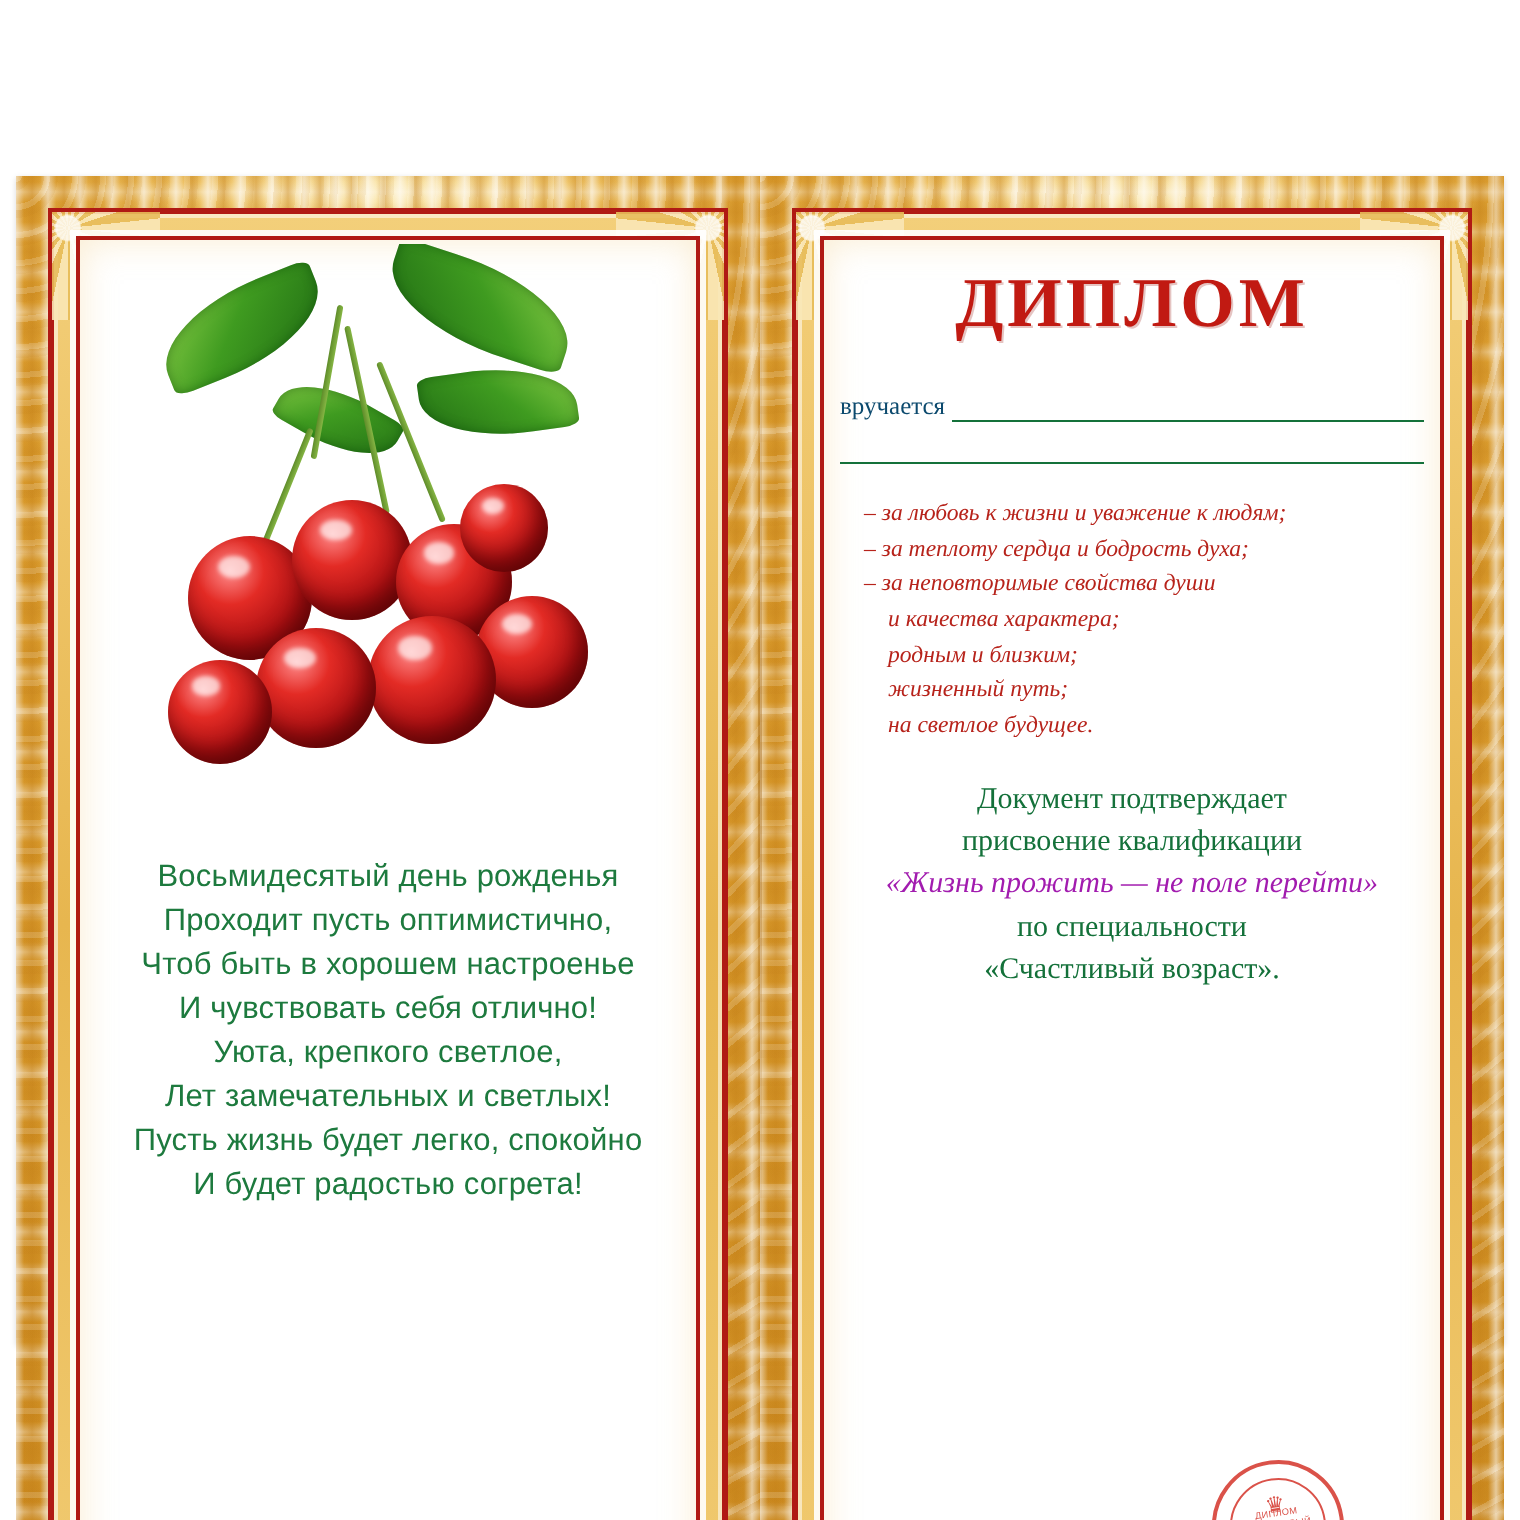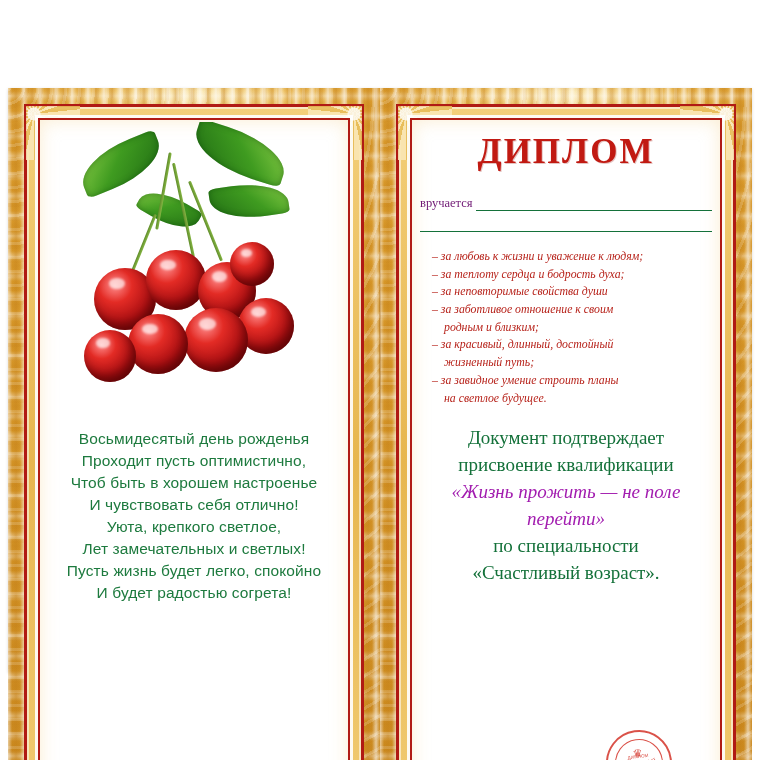--- a/index.html
+++ b/index.html
@@ -163,21 +163,21 @@
     font-family: "Liberation Serif", serif;
     font-weight: bold;
     font-size: 35px;
     letter-spacing: 2px;
     text-shadow: 1px 1px 0 rgba(150,20,10,.25);
   }
 
   .award-to {
     margin: 24px 6px 0 6px;
     font-size: 12.5px;
-    color: #701a75;
+    color: #0c4a6e;
   }
   .award-to .lbl { float: left; }
   .rule {
     border-bottom: 1px solid #14713a;
     height: 14px;
     margin-left: 56px;
   }
   .rule.second {
     margin-left: 0;
     margin-top: 6px;
@@ -190,21 +190,21 @@
     line-height: 1.5;
     font-family: "Liberation Serif", serif;
   }
   .merit-list div { white-space: nowrap; font-style: italic; }
   .merit-list .cont { padding-left: 12px; }
 
   .statement {
     margin: 18px 4px 0 4px;
     text-align: center;
     color: #14713a;
-    font-size: 19px;
+    font-size: 15px;
     line-height: 1.42;
   }
   .statement .red {
     color: #a21caf;
     font-style: italic;
   }
 
   .date-row {
     position: absolute;
     left: 6px;
@@ -341,25 +341,23 @@
         <div class="award-to">
           <span class="lbl">вручается</span>
           <div class="rule"></div>
           <div class="rule second"></div>
         </div>
 
         <div class="merit-list">
           <div>– за любовь к жизни и уважение к людям;</div>
           <div>– за теплоту сердца и бодрость духа;</div>
           <div>– за неповторимые свойства души</div>
-          <div>– за заботливое отношение к своим</div>
+          <div class="cont">и качества характера;</div>
           <div class="cont">родным и близким;</div>
-          <div>– за красивый, длинный, достойный</div>
           <div class="cont">жизненный путь;</div>
-          <div>– за завидное умение строить планы</div>
           <div class="cont">на светлое будущее.</div>
         </div>
 
         <div class="statement">
           <div>Документ подтверждает</div>
           <div>присвоение квалификации</div>
           <div class="red">«Жизнь прожить — не поле перейти»</div>
           <div>по специальности</div>
           <div>«Счастливый возраст».</div>
         </div>

